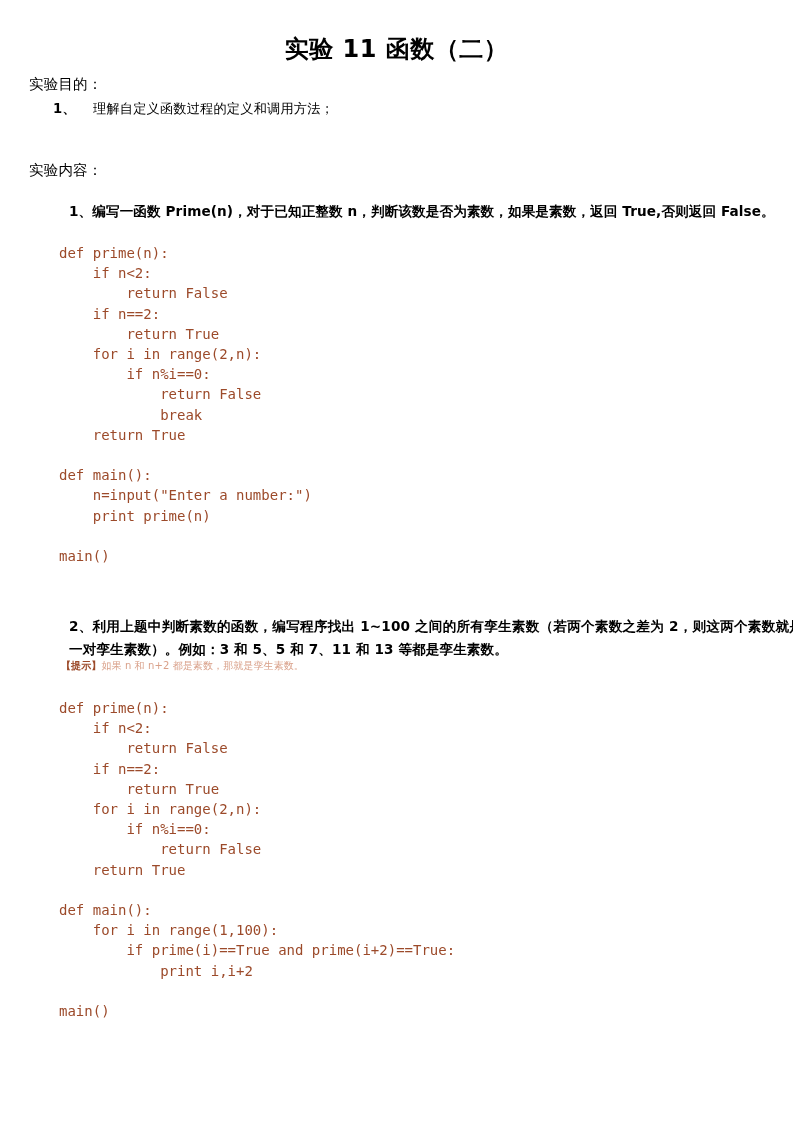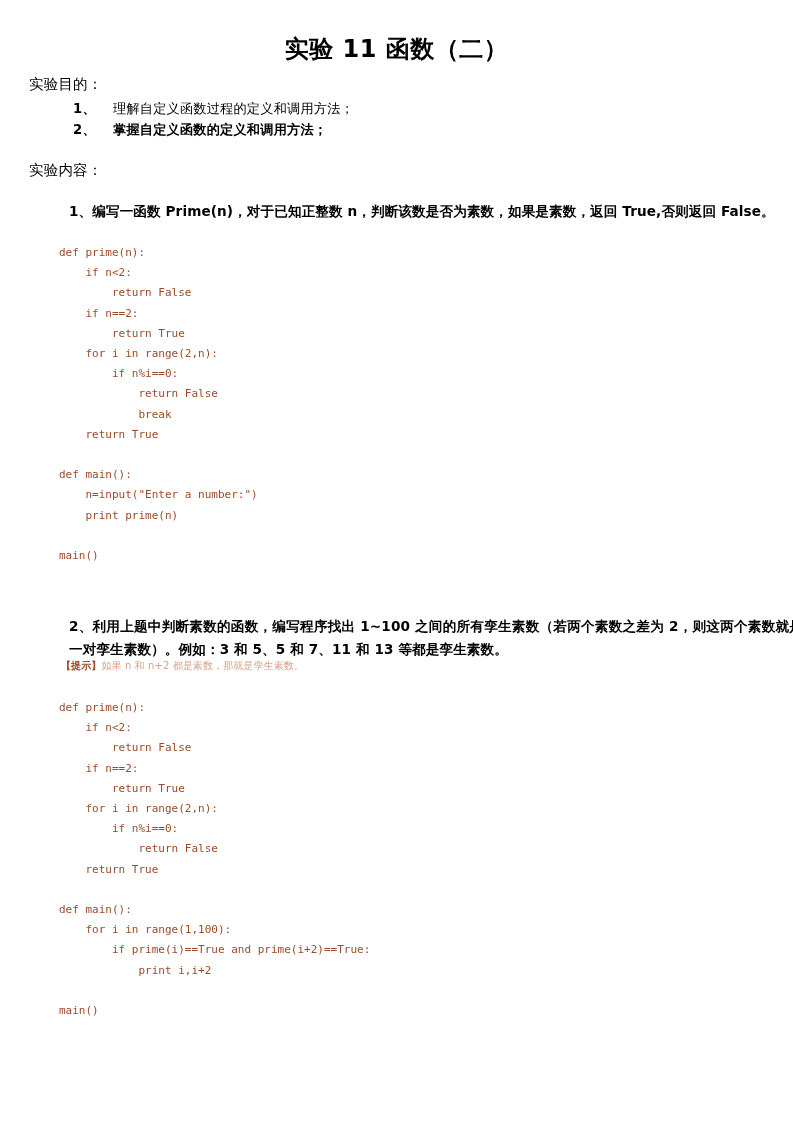--- a/index.html
+++ b/index.html
@@ -52,21 +52,20 @@
   }
   #heading-purpose { top: 74px; }
   #heading-content { top: 160px; }
 
   
   .obj-list {
     position: absolute;
     left: 53px;
     top: 98px;
     width: 700px;
-    margin-left: 20px;
   }
   .obj-item {
     font-family: "DejaVu Sans", "Liberation Sans", sans-serif;
     font-size: 13.2px;
     line-height: 21px;
     color: #000;
     white-space: nowrap;
     letter-spacing: 0.2px;
   }
   .obj-item .num {
@@ -111,21 +110,21 @@
   }
   .hint .hint-text {
     color: #d9a089;
   }
 
   
   .code-block {
     position: absolute;
     left: 59px;
     font-family: "DejaVu Sans Mono", "Liberation Mono", monospace;
-    font-size: 11px;
+    font-size: 14px;
     line-height: 20.2px;
     color: #9c4a2a;
     white-space: pre;
     letter-spacing: 0px;
   }
   #code-block-1 { top: 243px; }
   #code-block-2 { top: 698px; }
   .code-line {
     white-space: pre;
     min-height: 20.2px;
@@ -137,23 +136,20 @@
 <div class="page">
 
   <div class="doc-title">实验 11  函数（二）</div>
 
   <div class="section-heading" id="heading-purpose">实验目的：</div>
 
   <div class="obj-list">
     <div class="obj-item">
       <span class="num">1、</span><span class="txt">理解自定义函数过程的定义和调用方法；</span>
     </div>
-    <div class="obj-item bold">
-      <span class="num">2、</span><span class="txt">掌握自定义函数的定义和调用方法；</span>
-    </div>
   </div>
 
   <div class="section-heading" id="heading-content">实验内容：</div>
 
   <div class="question" id="question-1">1、编写一函数 Prime(n)，对于已知正整数 n，判断该数是否为素数，如果是素数，返回 True,否则返回 False。</div>
 
   <div class="code-block" id="code-block-1" style="color: rgb(156, 74, 42);"><div class="code-line">def prime(n):</div><div class="code-line">    if n&lt;2:</div><div class="code-line">        return False</div><div class="code-line">    if n==2:</div><div class="code-line">        return True</div><div class="code-line">    for i in range(2,n):</div><div class="code-line">        if n%i==0:</div><div class="code-line">            return False</div><div class="code-line">            break</div><div class="code-line">    return True</div><div class="code-line">&nbsp;</div><div class="code-line">def main():</div><div class="code-line">    n=input("Enter a number:")</div><div class="code-line">    print prime(n)</div><div class="code-line">&nbsp;</div><div class="code-line">main()</div></div>
 
   <div class="question" id="question-2">2、利用上题中判断素数的函数，编写程序找出 1~100 之间的所有孪生素数（若两个素数之差为 2，则这两个素数就是一对孪生素数）。例如：3 和 5、5 和 7、11 和 13 等都是孪生素数。</div>
 

